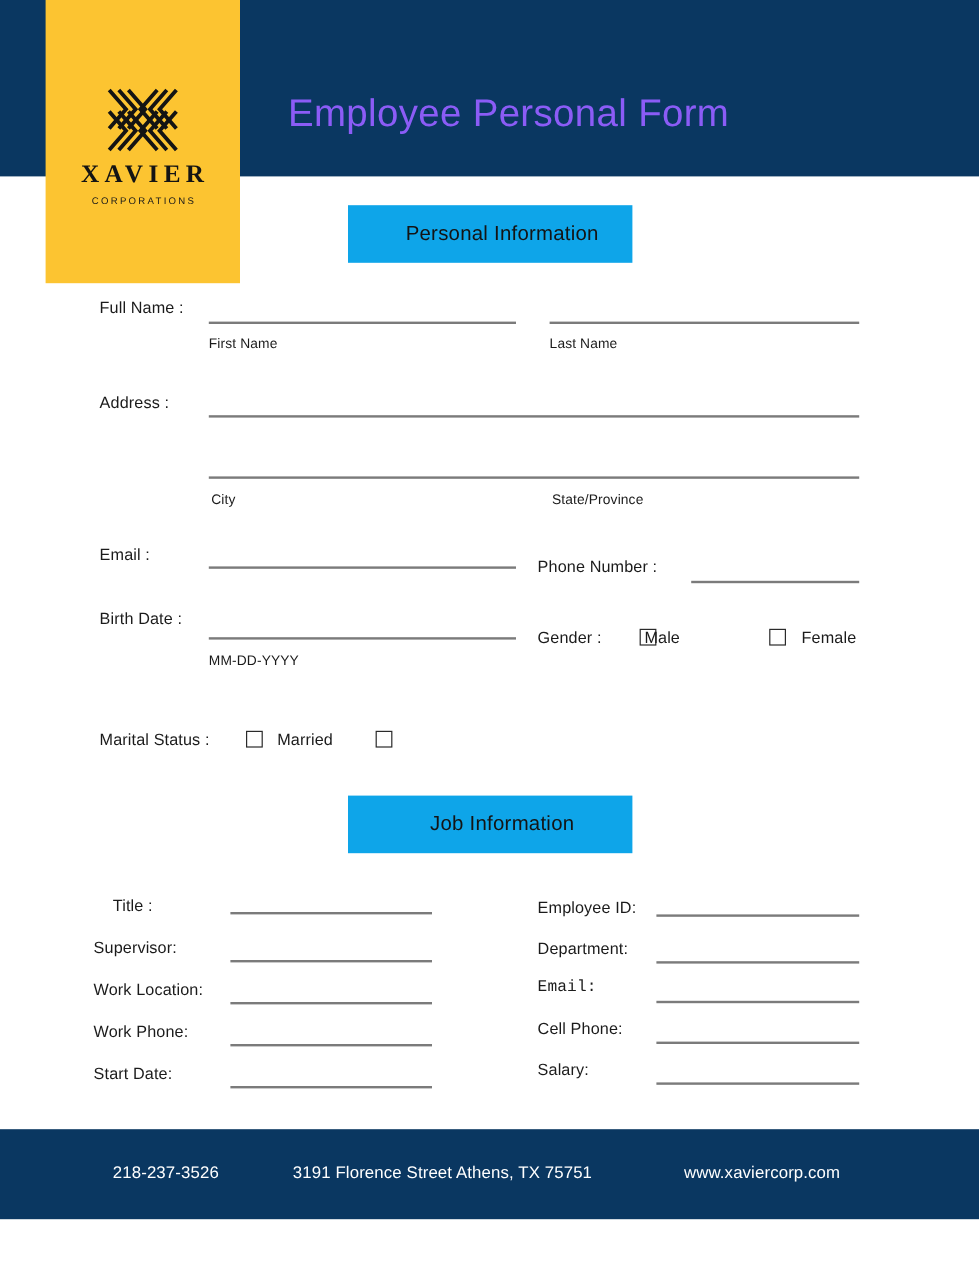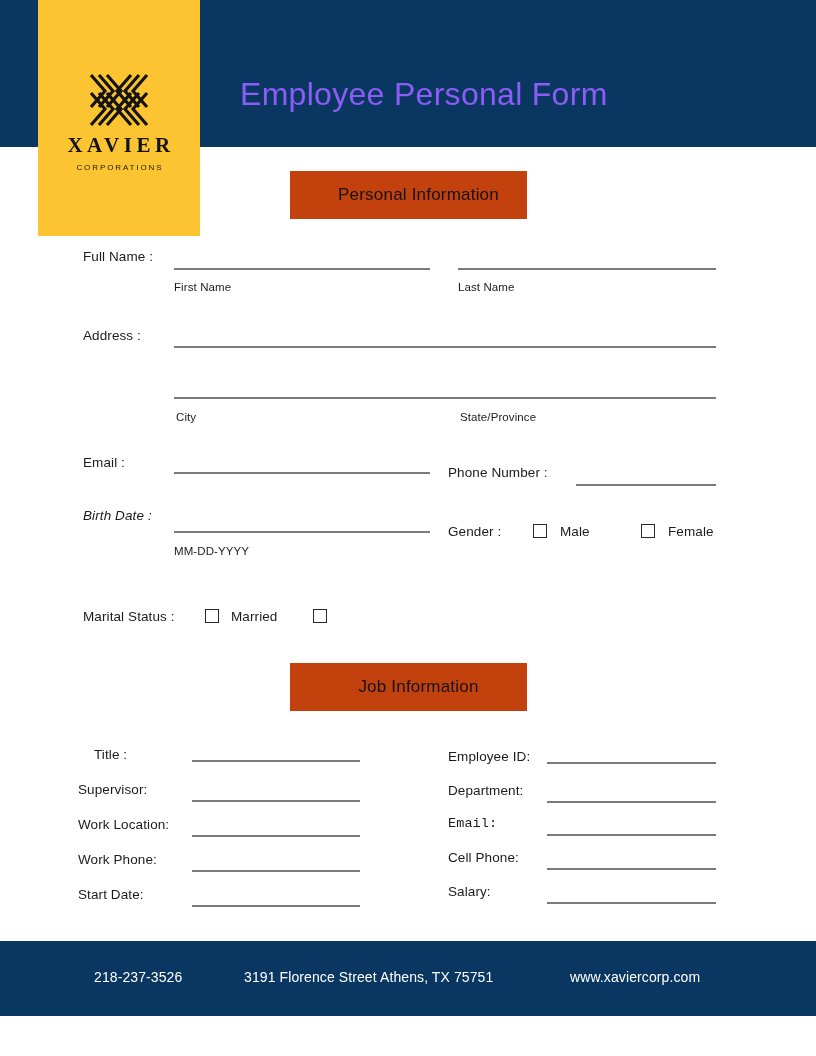--- a/index.html
+++ b/index.html
@@ -69,21 +69,21 @@
     font-size: 32px;
     font-weight: 400;
     color: #8b5cf6;
     letter-spacing: 0.3px;
     white-space: nowrap;
   }
 
   
   .section-banner {
     position: absolute;
-    background: #c2410c;
+    background: #0ea5e9;
     display: flex;
     align-items: center;
     justify-content: center;
     color: #141414;
     font-size: 17px;
     letter-spacing: 0.2px;
     padding-left: 20px;
   }
   .banner-personal { left: 290px; top: 171px; width: 237px; height: 48px; }
   .banner-job      { left: 290px; top: 663px; width: 237px; height: 48px; }
@@ -175,27 +175,27 @@
   <div class="fline" style="left:174px; top:346px; width:542px;"></div>
   <div class="fline" style="left:174px; top:397px; width:542px;"></div>
   <div class="fhint" style="left:176px; top:411px;">City</div>
   <div class="fhint" style="left:460px; top:411px;">State/Province</div>
 
   <div class="flabel" style="left:83px; top:455px;">Email :</div>
   <div class="fline" style="left:174px; top:472px; width:256px;"></div>
   <div class="flabel" style="left:448px; top:465px;">Phone Number :</div>
   <div class="fline" style="left:576px; top:484px; width:140px;"></div>
 
-  <div class="flabel" style="left:83px; top:508px;font-style:italic;">Birth Date :</div>
+  <div class="flabel" style="left:83px; top:508px;">Birth Date :</div>
   <div class="fline" style="left:174px; top:531px; width:256px;"></div>
   <div class="fhint" style="left:174px; top:545px;">MM-DD-YYYY</div>
 
   <div class="flabel" style="left:448px; top:524px;">Gender :</div>
   <div class="checkbox" style="left:533px; top:524px;"></div>
-  <div class="flabel" style="left:560px; top:524px;">Male</div>
+  <div class="flabel" style="left:537px; top:524px;">Male</div>
   <div class="checkbox" style="left:641px; top:524px;"></div>
   <div class="flabel" style="left:668px; top:524px;">Female</div>
 
   <div class="flabel" style="left:83px; top:609px;">Marital Status :</div>
   <div class="checkbox" style="left:205px; top:609px;"></div>
   <div class="flabel" style="left:231px; top:609px;">Married</div>
   <div class="checkbox" style="left:313px; top:609px;"></div>
   <div class="flabel" style="left:340px; top:631px;margin-top:45px;">Single</div>
 
   <div class="section-banner banner-job">Job Information</div>

